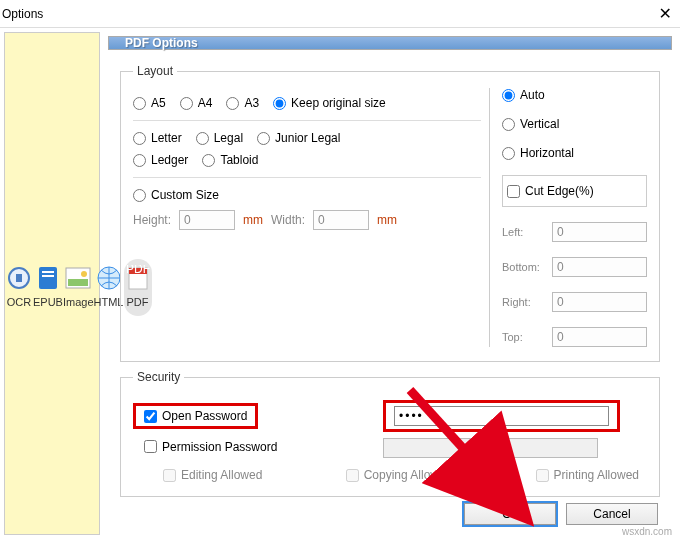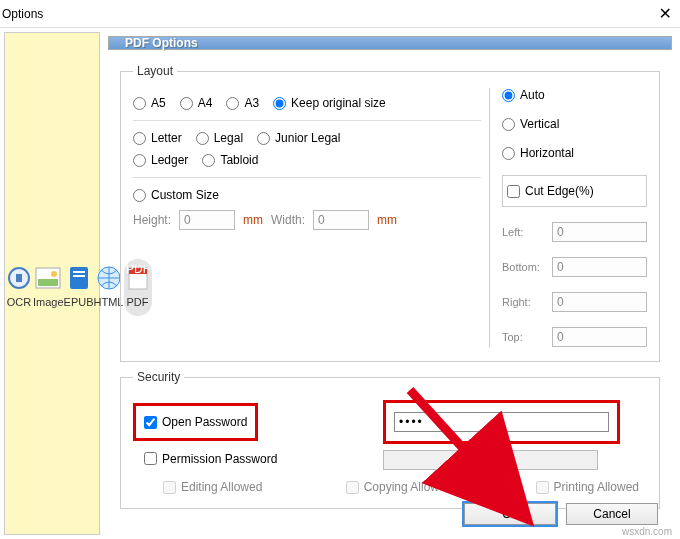--- a/index.html
+++ b/index.html
@@ -51,21 +51,21 @@
 
 .dim-row { display: flex; align-items: center; gap: 8px; }
 .dim-row .lbl { color: #888; }
 .dim-row .unit { color: #c2410c; }
 
 .sec-row { display: flex; align-items: center; margin: 6px 0; gap: 20px; }
 .sec-left { width: 230px; }
 .perm-row { display: flex; justify-content: space-between; padding: 4px 8px 0 30px; color: #888; }
 .perm-row label { color: #888; justify-content: center; }
 
-.highlight-box { border: 3px solid #d00; padding: 9px 8px; display: inline-flex; align-items: flex-start; }
+.highlight-box { border: 3px solid #d00; padding: 3px 8px; display: inline-flex; align-items: flex-start; }
 
 .footer { position: absolute; right: 22px; bottom: 14px; display: flex; gap: 10px; }
 .btn { width: 92px; height: 22px; background: linear-gradient(#f8f8f8,#e8e8e8); border: 1px solid #999; cursor: pointer; }
 .btn.primary { outline: 2px solid #3a8ee6; }
 
 .arrow-svg { position: absolute; left: 390px; top: 380px; pointer-events: none; }
 
 .watermark { position: absolute; right: 8px; bottom: 2px; font-size: 10px; color: #aaa; }
 
 hr.sep { border: none; border-top: 1px solid #ddd; margin: 10px 0; }
@@ -85,37 +85,37 @@
       <div class="side-icon">
         <svg width="26" height="26">
             <circle cx="13" cy="13" r="10" fill="#e8f0fb" stroke="#4a7ec4" stroke-width="2"></circle>
             <rect x="10" y="9" width="6" height="8" fill="#4a7ec4"></rect>
           </svg>
       </div>
       <span class="side-label">OCR</span>
     </div>
     <div class="side-item">
       <div class="side-icon">
+        <svg width="24" height="26">
+            <rect x="3" y="2" width="18" height="22" rx="2" fill="#2b7cd3"></rect>
+            <rect x="6" y="6" width="12" height="2" fill="#fff"></rect>
+            <rect x="6" y="10" width="12" height="2" fill="#fff"></rect>
+          </svg>
+      </div>
+      <span class="side-label">EPUB</span>
+    </div>
+    <div class="side-item">
+      <div class="side-icon">
         <svg width="26" height="22">
             <rect x="1" y="1" width="24" height="20" fill="#fefefe" stroke="#aaa"></rect>
             <rect x="3" y="12" width="20" height="7" fill="#8cc66a"></rect>
             <circle cx="19" cy="7" r="3" fill="#f2c84b"></circle>
           </svg>
       </div>
       <span class="side-label">Image</span>
-    </div>
-    <div class="side-item">
-      <div class="side-icon">
-        <svg width="24" height="26">
-            <rect x="3" y="2" width="18" height="22" rx="2" fill="#2b7cd3"></rect>
-            <rect x="6" y="6" width="12" height="2" fill="#fff"></rect>
-            <rect x="6" y="10" width="12" height="2" fill="#fff"></rect>
-          </svg>
-      </div>
-      <span class="side-label">EPUB</span>
     </div>
     <div class="side-item">
       <div class="side-icon">
         <svg width="26" height="26">
             <circle cx="13" cy="13" r="11" fill="#d6ecfb" stroke="#3a8ee6"></circle>
             <path d="M2 13 h22 M13 2 v22 M5 5 Q13 13 21 5 M5 21 Q13 13 21 21" stroke="#3a8ee6" fill="none"></path>
           </svg>
       </div>
       <span class="side-label">HTML</span>
     </div>

